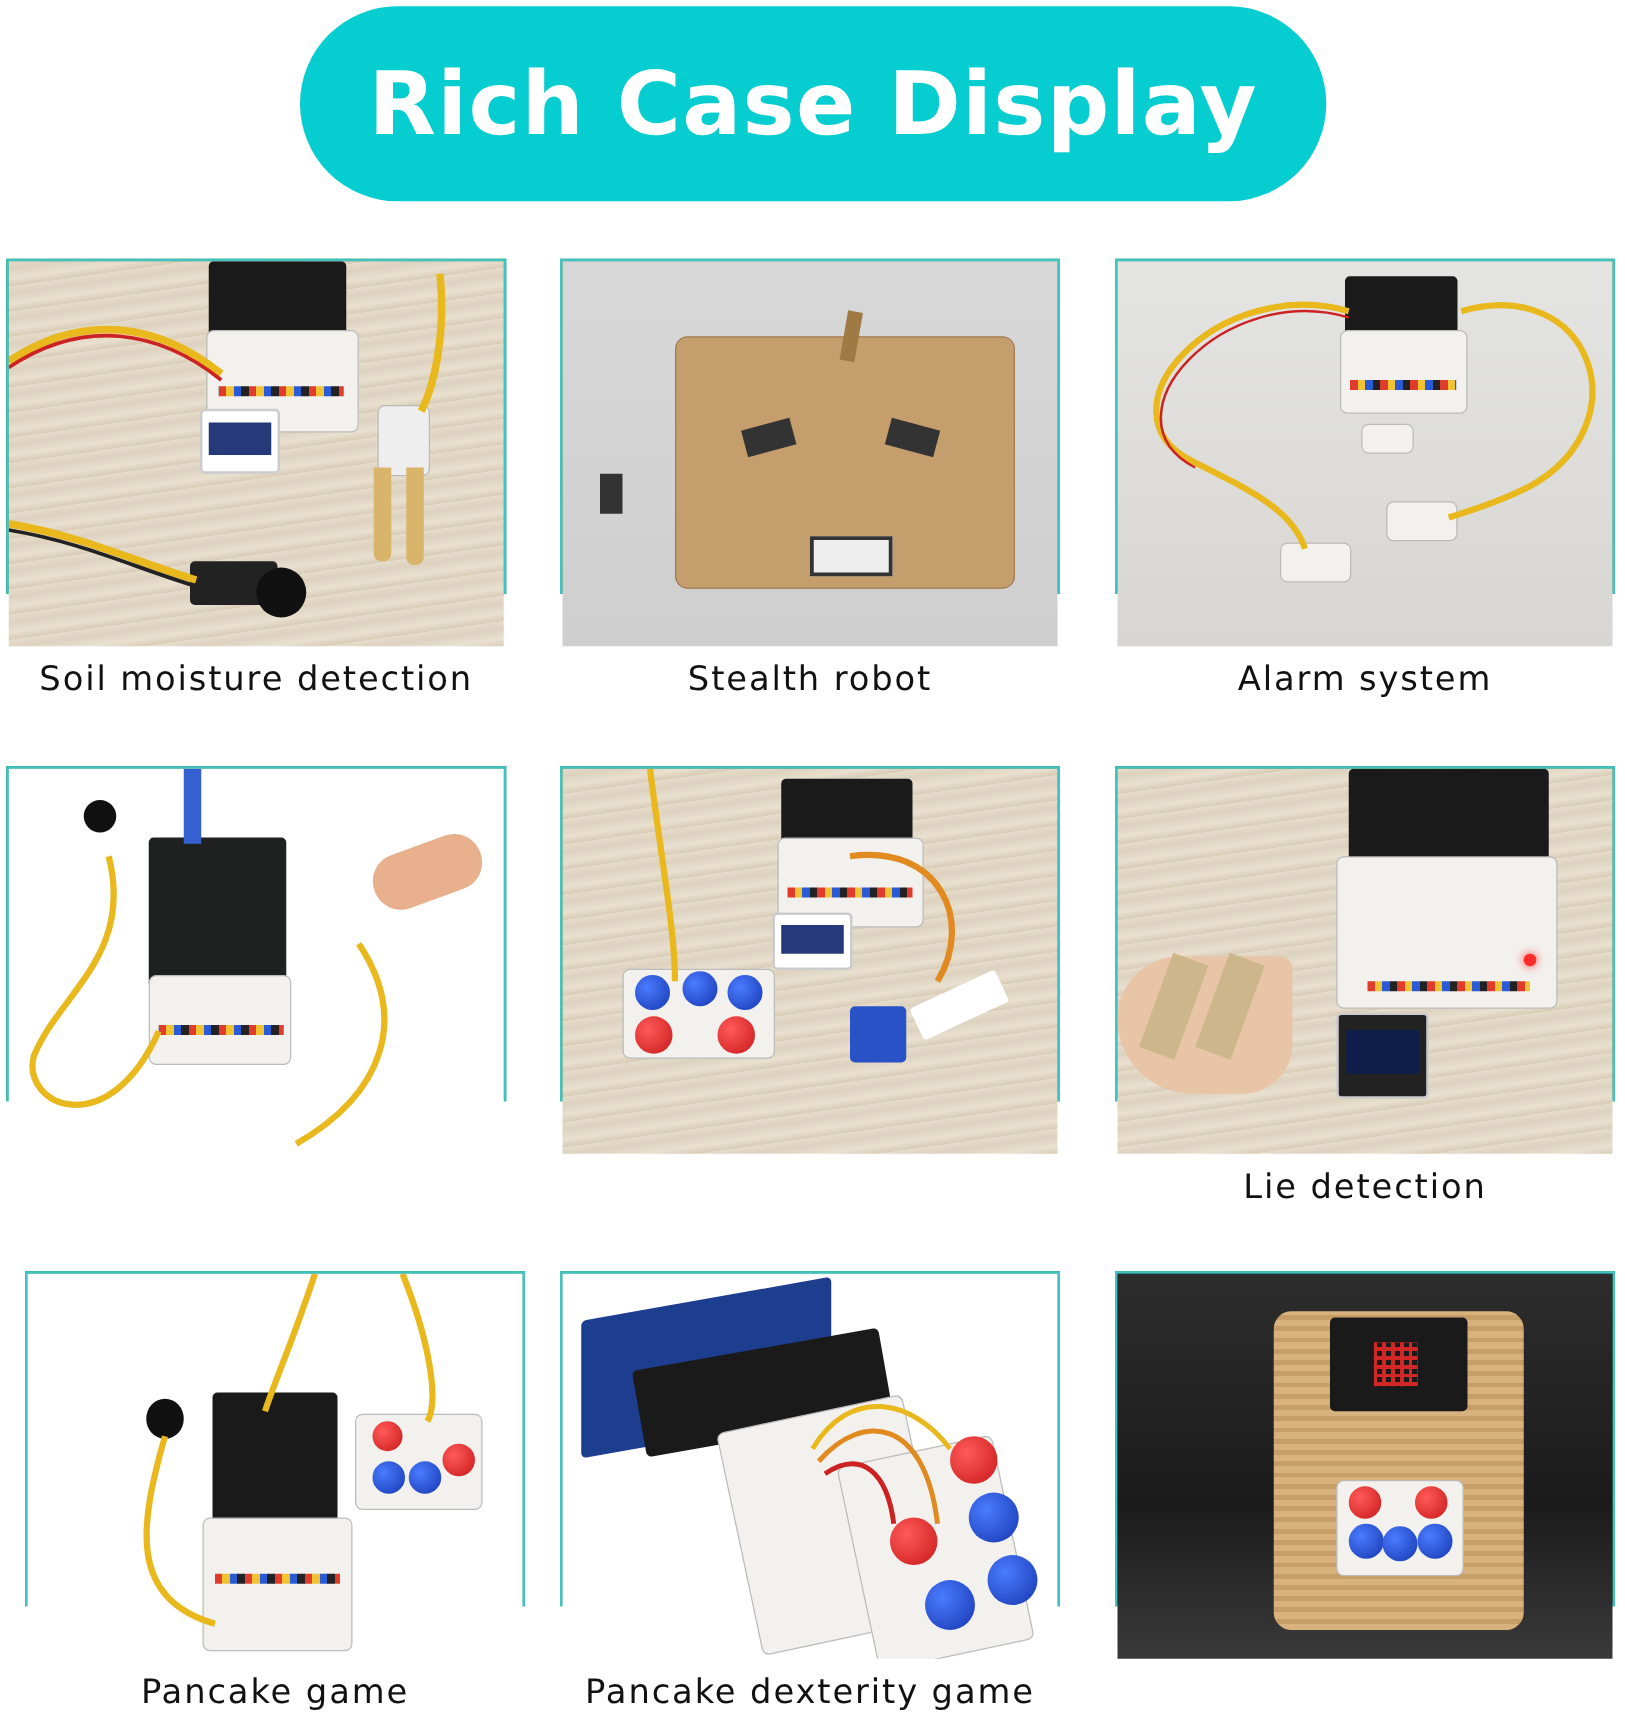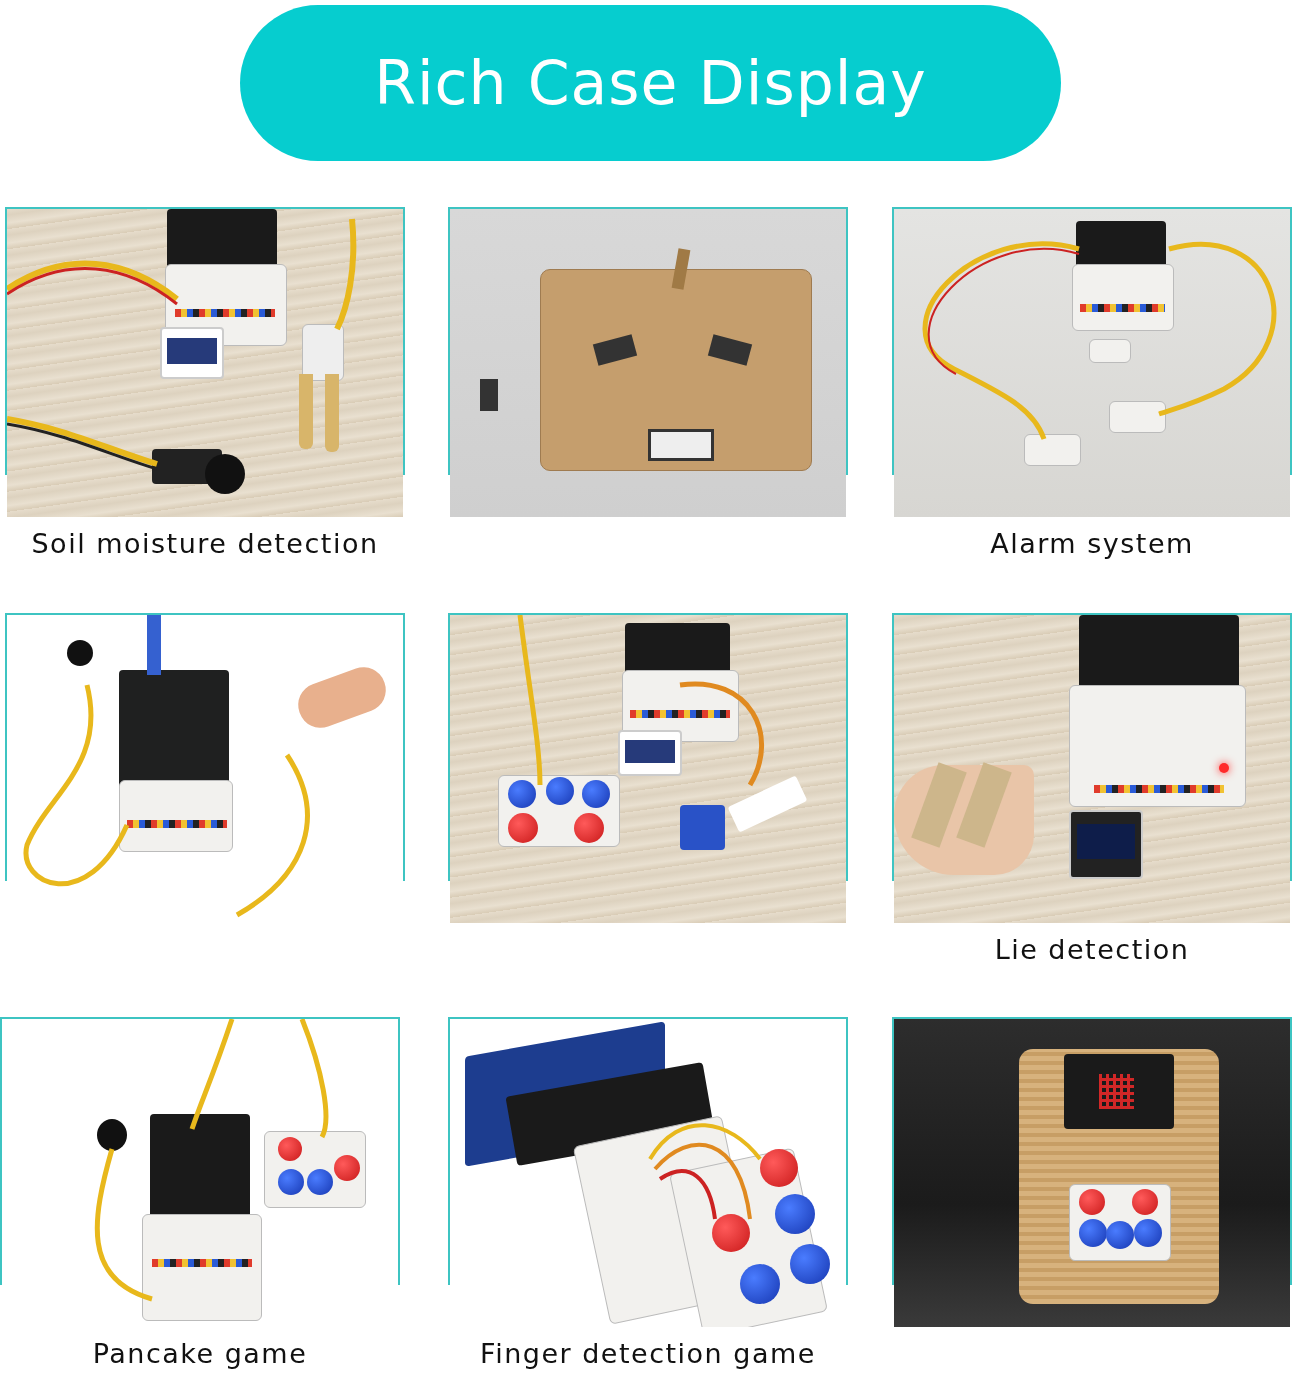--- a/index.html
+++ b/index.html
@@ -1,18 +1,18 @@
 <!DOCTYPE html>
 <html><head>
 <meta charset="utf-8">
 <style>
   html,body{margin:0;padding:0;background:#fff;}
   body{width:1300px;height:1386px;position:relative;overflow:hidden;font-family:"DejaVu Sans","Liberation Sans",sans-serif;}
   .banner{position:absolute;left:240px;top:5px;width:821px;height:156px;border-radius:78px;background:#06CDCF;display:flex;align-items:center;justify-content:center;}
-  .banner h1{margin:0;color:#fff;font-family:"DejaVu Sans",sans-serif;font-weight:normal;font-size:60px;letter-spacing:1px;}
+  .banner h1{margin:0;color:#fff;font-family:"DejaVu Sans",sans-serif;font-weight:bold;font-size:70px;letter-spacing:1px;}
   .card{position:absolute;width:400px;height:268px;border:2px solid #3EC4C2;box-sizing:border-box;background:#15803d;}
   .photo{position:absolute;left:0;top:0;width:100%;height:308px;overflow:hidden;}
   .caption{position:absolute;left:0;top:308px;width:100%;height:52px;display:flex;align-items:center;justify-content:center;font-size:27px;color:#111;letter-spacing:1.5px;}
   .wood{background:repeating-linear-gradient(172deg,#e6dccb 0px,#ddd2bf 6px,#e9e0d0 14px,#d9ccb6 20px);}
   .grey{background:linear-gradient(180deg,#d8d8d8,#cfcfcf);}
   .dark{background:linear-gradient(180deg,#2d2d2d,#1b1b1b 60%,#3a3a3a);}
   .board{position:absolute;background:#f2f1ee;border:1px solid #bbb;border-radius:6px;}
   .mb{position:absolute;background:#1a1a1a;border-radius:4px;}
   .pins{position:absolute;height:8px;background:repeating-linear-gradient(90deg,#e03b2b 0 6px,#f1c232 6px 12px,#2a5bd7 12px 18px,#222 18px 24px);}
   .wire{position:absolute;fill:none;}
@@ -56,20 +56,21 @@
 
 <div class="card" style="left:448px;top:207px;">
   <div class="photo grey">
     <div class="box" style="left:90px;top:60px;width:270px;height:200px;border-radius:10px;"></div>
     <div style="position:absolute;left:145px;top:130px;width:40px;height:22px;background:#333;transform:rotate(-15deg);"></div>
     <div style="position:absolute;left:260px;top:130px;width:40px;height:22px;background:#333;transform:rotate(15deg);"></div>
     <div style="position:absolute;left:198px;top:220px;width:60px;height:26px;background:#eee;border:3px solid #333;"></div>
     <div style="position:absolute;left:225px;top:40px;width:12px;height:40px;background:#a07a45;transform:rotate(10deg);"></div>
     <div style="position:absolute;left:30px;top:170px;width:18px;height:32px;background:#333;"></div>
   </div>
+  <div class="caption">Stealth robot</div>
 </div>
 
 <div class="card" style="left:892px;top:207px;">
   <div class="photo grey" style="background:linear-gradient(180deg,#e4e4e2,#d7d6d2);">
     <div class="mb" style="left:182px;top:12px;width:90px;height:50px;"></div>
     <div class="board" style="left:178px;top:55px;width:100px;height:65px;"></div>
     <div class="pins" style="left:186px;top:95px;width:85px;"></div>
     <div class="board" style="left:195px;top:130px;width:40px;height:22px;"></div>
     <div class="board" style="left:215px;top:192px;width:55px;height:30px;"></div>
     <div class="board" style="left:130px;top:225px;width:55px;height:30px;"></div>
@@ -129,21 +130,21 @@
         <i style="background:#0e1d4a;"></i>
       </div>
     <div style="position:absolute;left:0;top:150px;width:140px;height:110px;background:#e9c5a8;border-radius:50px 10px 40px 60px;"></div>
     <div style="position:absolute;left:30px;top:150px;width:30px;height:80px;background:#cdb68b;transform:rotate(20deg);"></div>
     <div style="position:absolute;left:75px;top:150px;width:30px;height:80px;background:#cdb68b;transform:rotate(20deg);"></div>
     <div style="position:absolute;left:325px;top:148px;width:10px;height:10px;border-radius:50%;background:#ff2a2a;box-shadow:0 0 8px #f33;"></div>
   </div>
   <div class="caption">Lie detection</div>
 </div>
 
-<div class="card" style="left:0;top:1017px;">
+<div class="card" style="left:20px;top:1017px;">
   <div class="photo" style="background:#fff;">
     <div class="mb" style="left:148px;top:95px;width:100px;height:110px;"></div>
     <div class="board" style="left:140px;top:195px;width:118px;height:105px;"></div>
     <div class="pins" style="left:150px;top:240px;width:100px;"></div>
     <div class="board" style="left:262px;top:112px;width:100px;height:75px;"></div>
     <div class="btn red" style="left:276px;top:118px;width:24px;height:24px;"></div>
     <div class="btn red" style="left:332px;top:136px;width:26px;height:26px;"></div>
     <div class="btn blue" style="left:276px;top:150px;width:26px;height:26px;"></div>
     <div class="btn blue" style="left:305px;top:150px;width:26px;height:26px;"></div>
     <div style="position:absolute;left:95px;top:100px;width:30px;height:32px;background:#111;border-radius:50%;"></div>
@@ -166,21 +167,21 @@
     <div class="btn blue" style="left:325px;top:175px;width:40px;height:40px;"></div>
     <div class="btn blue" style="left:340px;top:225px;width:40px;height:40px;"></div>
     <div class="btn red" style="left:262px;top:195px;width:38px;height:38px;"></div>
     <div class="btn blue" style="left:290px;top:245px;width:40px;height:40px;"></div>
     <svg class="wire" style="left:0;top:0" width="400" height="308">
         <path d="M200 140 C230 90,280 100,310 140" stroke="#e8b81c" stroke-width="4"></path>
         <path d="M205 150 C240 110,290 115,300 200" stroke="#e08a20" stroke-width="4"></path>
         <path d="M210 160 C240 140,260 160,265 200" stroke="#c22" stroke-width="4"></path>
       </svg>
   </div>
-  <div class="caption">Finger detection game</div>
+  <div class="caption">Pancake dexterity game</div>
 </div>
 
 <div class="card" style="left:892px;top:1017px;">
   <div class="photo dark">
     <div style="position:absolute;left:125px;top:30px;width:200px;height:255px;background:repeating-linear-gradient(0deg,#d7b27d 0 5px,#c79e65 5px 9px);border-radius:14px;"></div>
     <div class="mb" style="left:170px;top:35px;width:110px;height:75px;"></div>
     <div style="position:absolute;left:205px;top:55px;width:35px;height:35px;background:repeating-linear-gradient(90deg,#ff2b2b 0 3px,transparent 3px 7px),repeating-linear-gradient(0deg,#ff2b2b 0 3px,transparent 3px 7px);opacity:.8;"></div>
     <div class="board" style="left:175px;top:165px;width:100px;height:75px;"></div>
     <div class="btn red" style="left:185px;top:170px;width:26px;height:26px;"></div>
     <div class="btn red" style="left:238px;top:170px;width:26px;height:26px;"></div>

